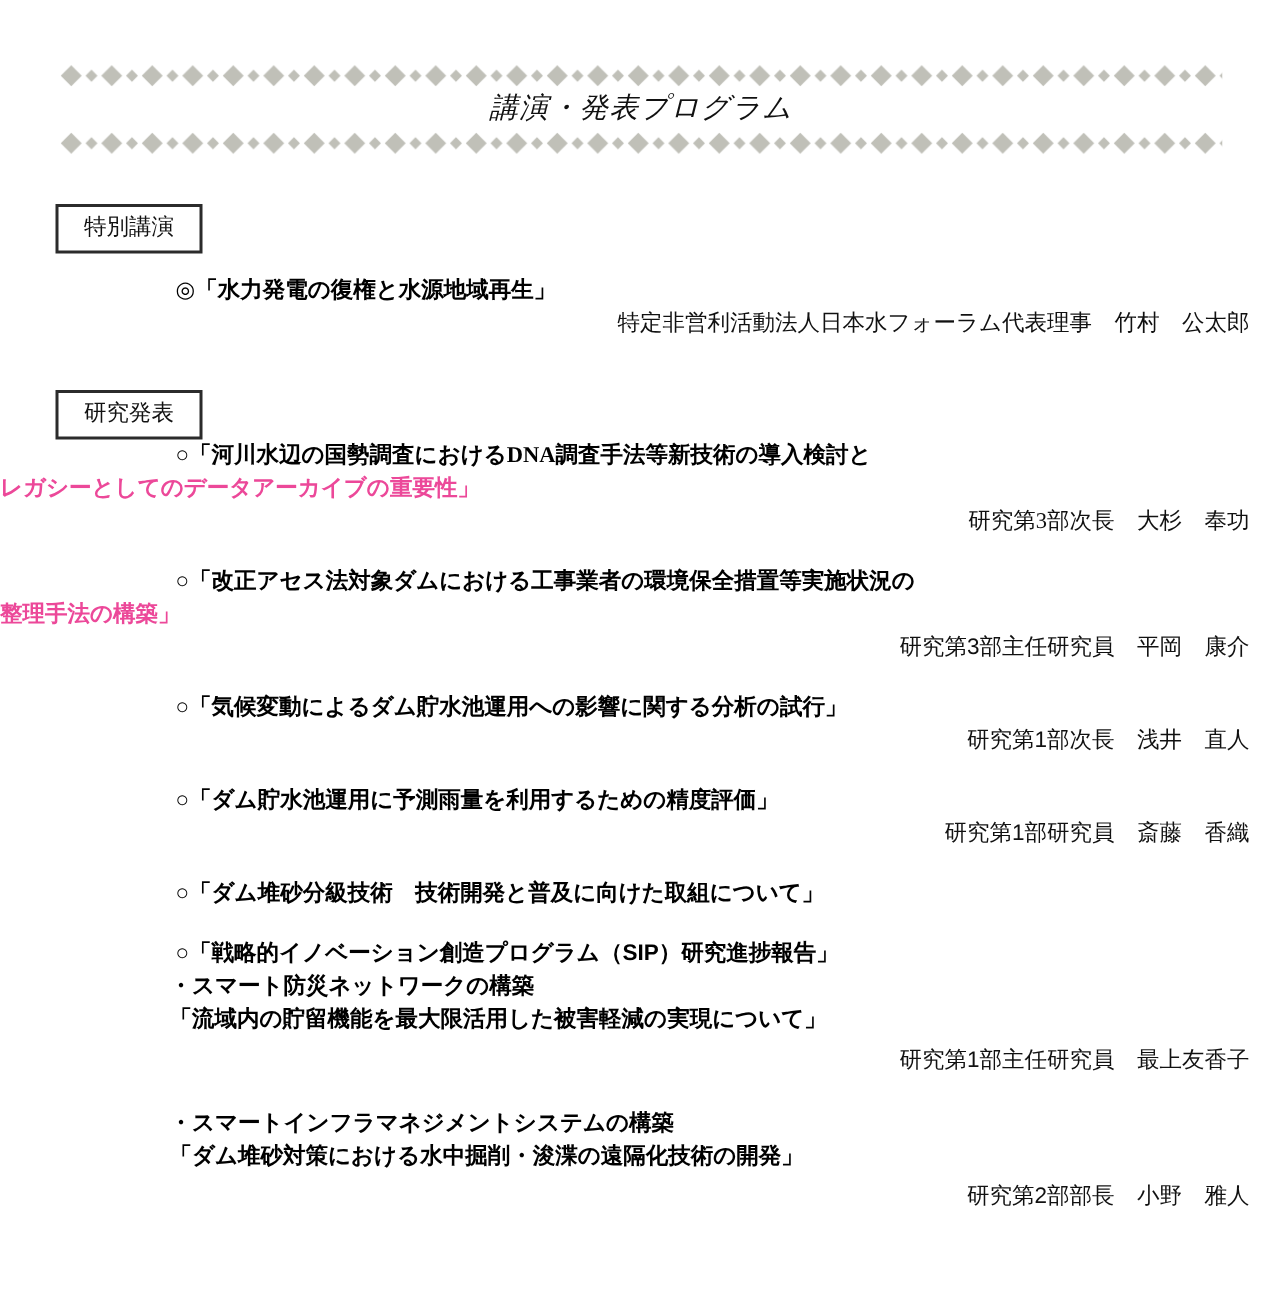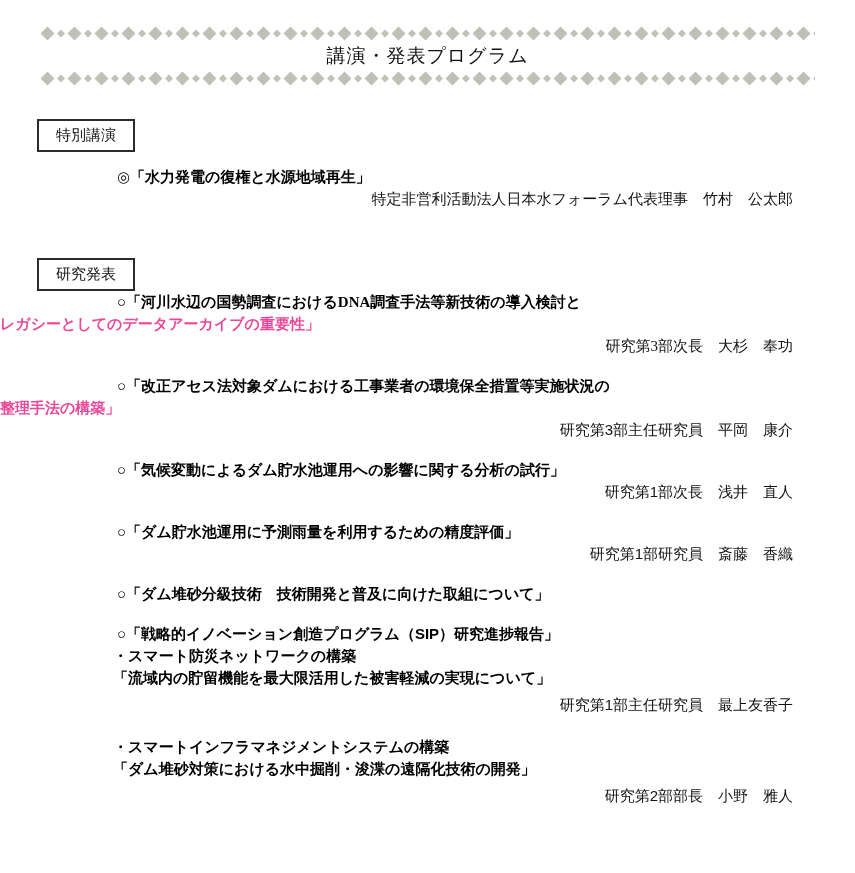--- a/index.html
+++ b/index.html
@@ -6,21 +6,21 @@
   html, body { background: #ffffff; }
   body {
     width: 855px; height: 873px;
     font-family: "Liberation Sans", "DejaVu Sans", sans-serif;
     color: #1e1e1e;
     overflow: hidden;
   }
   .page { width: 855px; height: 873px; background: #fff; }
 
   
-  .deco-band { padding-top: 26px; }
+  .deco-band { padding-top: 43px; font-style: italic; }
   .diamond-row { display: block; margin: 0 auto; width: 775px; height: 15px; }
   .main-title {
     text-align: center;
     font-size: 19px;
     line-height: 26px;
     margin: 2px 0 2px 0;
     letter-spacing: 1px;
     color: #111;
   }
 
@@ -30,21 +30,21 @@
     margin-left: 37px;
     border: 2px solid #2b2b2b;
     padding: 5px 17px 6px 17px;
     font-size: 15px;
     line-height: 18px;
     color: #111;
     background: #fff;
     text-align: right;
   }
   .special-box { margin-top: 33px; }
-  .research-box { margin-top: 48px; }
+  .research-box { margin-top: 33px; }
 
   
   .item-line {
     padding-left: 117px;
     font-size: 15px;
     line-height: 22px;
     font-weight: 700;
     color: #000;
   }
   .item-line .marker { font-weight: 400; }
@@ -56,21 +56,21 @@
   }
   .sub-line {
     padding-left: 113px;
     font-size: 15px;
     line-height: 22px;
     font-weight: 700;
     color: #000;
   }
   .speaker {
     text-align: right;
-    padding-right: 62px;
+    padding-right: 22px;
     font-size: 15px;
     line-height: 22px;
     font-weight: 400;
     color: #111;
   }
   .sp-item { margin-top: 14px; }
   .r-item-first { margin-top: 0; font-family: Liberation Serif, serif; }
   .r-item { margin-top: 18px; }
   .sub-speaker { margin-top: 5px; }
   .sub-block2 { margin-top: 20px; }

